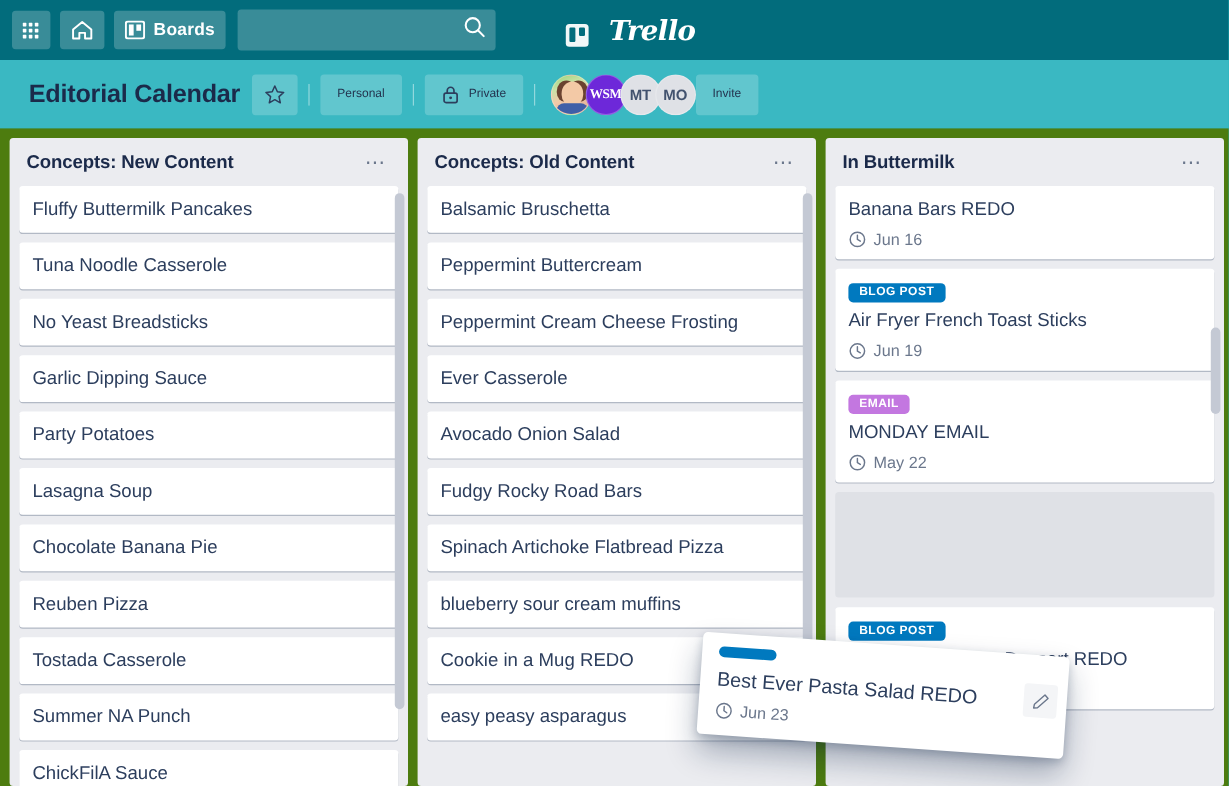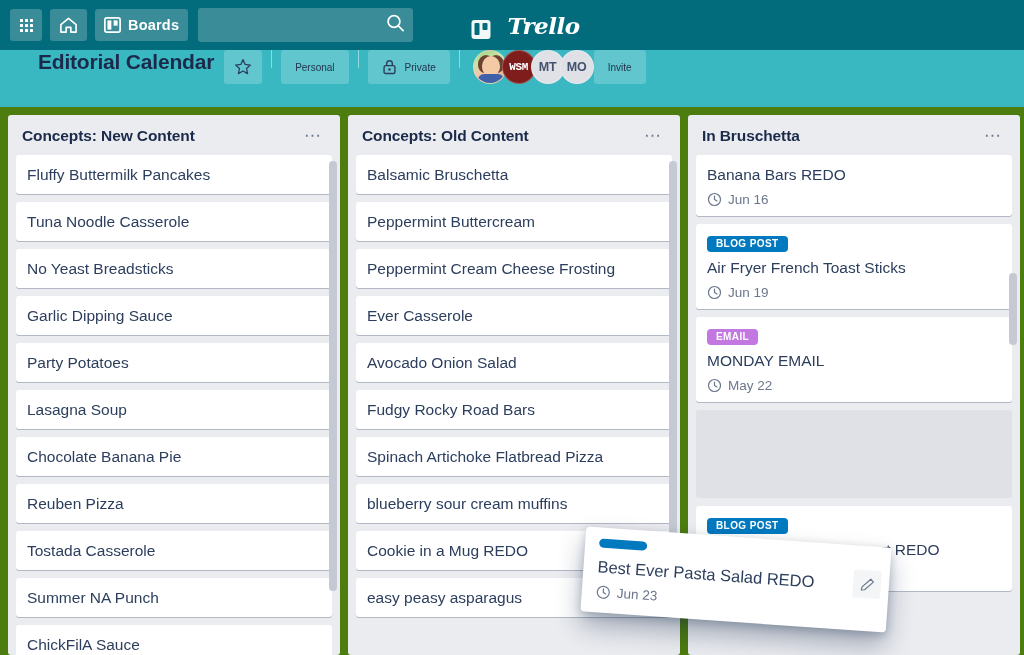--- a/index.html
+++ b/index.html
@@ -20,21 +20,20 @@
     padding: 0 10px;
     position: relative;
   }
   .nav-btn {
     height: 32px;
     min-width: 32px;
     background: rgba(255,255,255,0.22);
     border-radius: 3px;
     display: flex;
     align-items: center;
-    justify-content: center;
     gap: 7px;
     margin-right: 8px;
     padding: 16px 9px;
     cursor: pointer;
   }
   .nav-btn-label {
     color: #fff;
     font-size: 14.5px;
     font-weight: bold;
     letter-spacing: 0.2px;
@@ -109,22 +108,22 @@
     font-weight: bold;
     font-size: 23px;
     letter-spacing: -0.5px;
   }
 
   
   .board-header {
     height: 57px;
     background: #3ab8c2;
     display: flex;
-    align-items: flex-start;
-    padding: 0 28px;
+    align-items: center;
+    padding: 0 14px;
     gap: 0px;
   }
   .board-title {
     color: #1b2a4a;
     font-size: 21px;
     font-weight: bold;
     letter-spacing: -0.2px;
     padding: 0 10px 0 10px;
     white-space: nowrap;
   }
@@ -180,25 +179,25 @@
     box-shadow: -5px -2px 0 -1px #6b4230, 5px -2px 0 -1px #6b4230;
   }
   .avatar.photo::after {
     content:"";
     position:absolute; left:4px; bottom:0;
     width:26px; height:9px;
     background:#3f5fa8;
     border-radius: 6px 6px 0 0;
   }
   .avatar.wsm {
-    background: #7f1d1d;
+    background: #6d28d9;
     color: #fff;
     font-size: 11px;
     letter-spacing: -0.3px;
-    font-family: Liberation Mono, monospace;
+    font-family: Liberation Serif, serif;
   }
   .invite-btn { }
 
   
   .board-canvas {
     position: relative;
     height: calc(655px - 50px - 57px);
     display: flex;
     align-items: flex-start;
     padding: 8px 0 0 8px;
@@ -504,21 +503,21 @@
           <div class="card-title">Cookie in a Mug REDO</div>
         </div>
         <div class="card">
           <div class="card-title">easy peasy asparagus</div>
         </div>
         <div class="list-scrollbar" style="top: 6px; height: 430px;"></div>
       </div>
     </div>
     <div class="list" style="height: 100%;">
       <div class="list-header">
-        <span class="list-title">In Bruschetta</span>
+        <span class="list-title">In Buttermilk</span>
      <span class="list-menu">⋯</span>
       </div>
       <div class="cards">
         <div class="card">
           <div class="card-title">Banana Bars REDO</div>
           <div class="card-due">
             <svg class="clock-icon" width="15" height="15" viewBox="0 0 16 16">
     <circle cx="8" cy="8" r="6.4" fill="none" stroke="#6b778c" stroke-width="1.3"></circle>
     <path d="M8 4.3 V8 L10.6 9.6" fill="none" stroke="#6b778c" stroke-width="1.3" stroke-linecap="round"></path>
   </svg>

